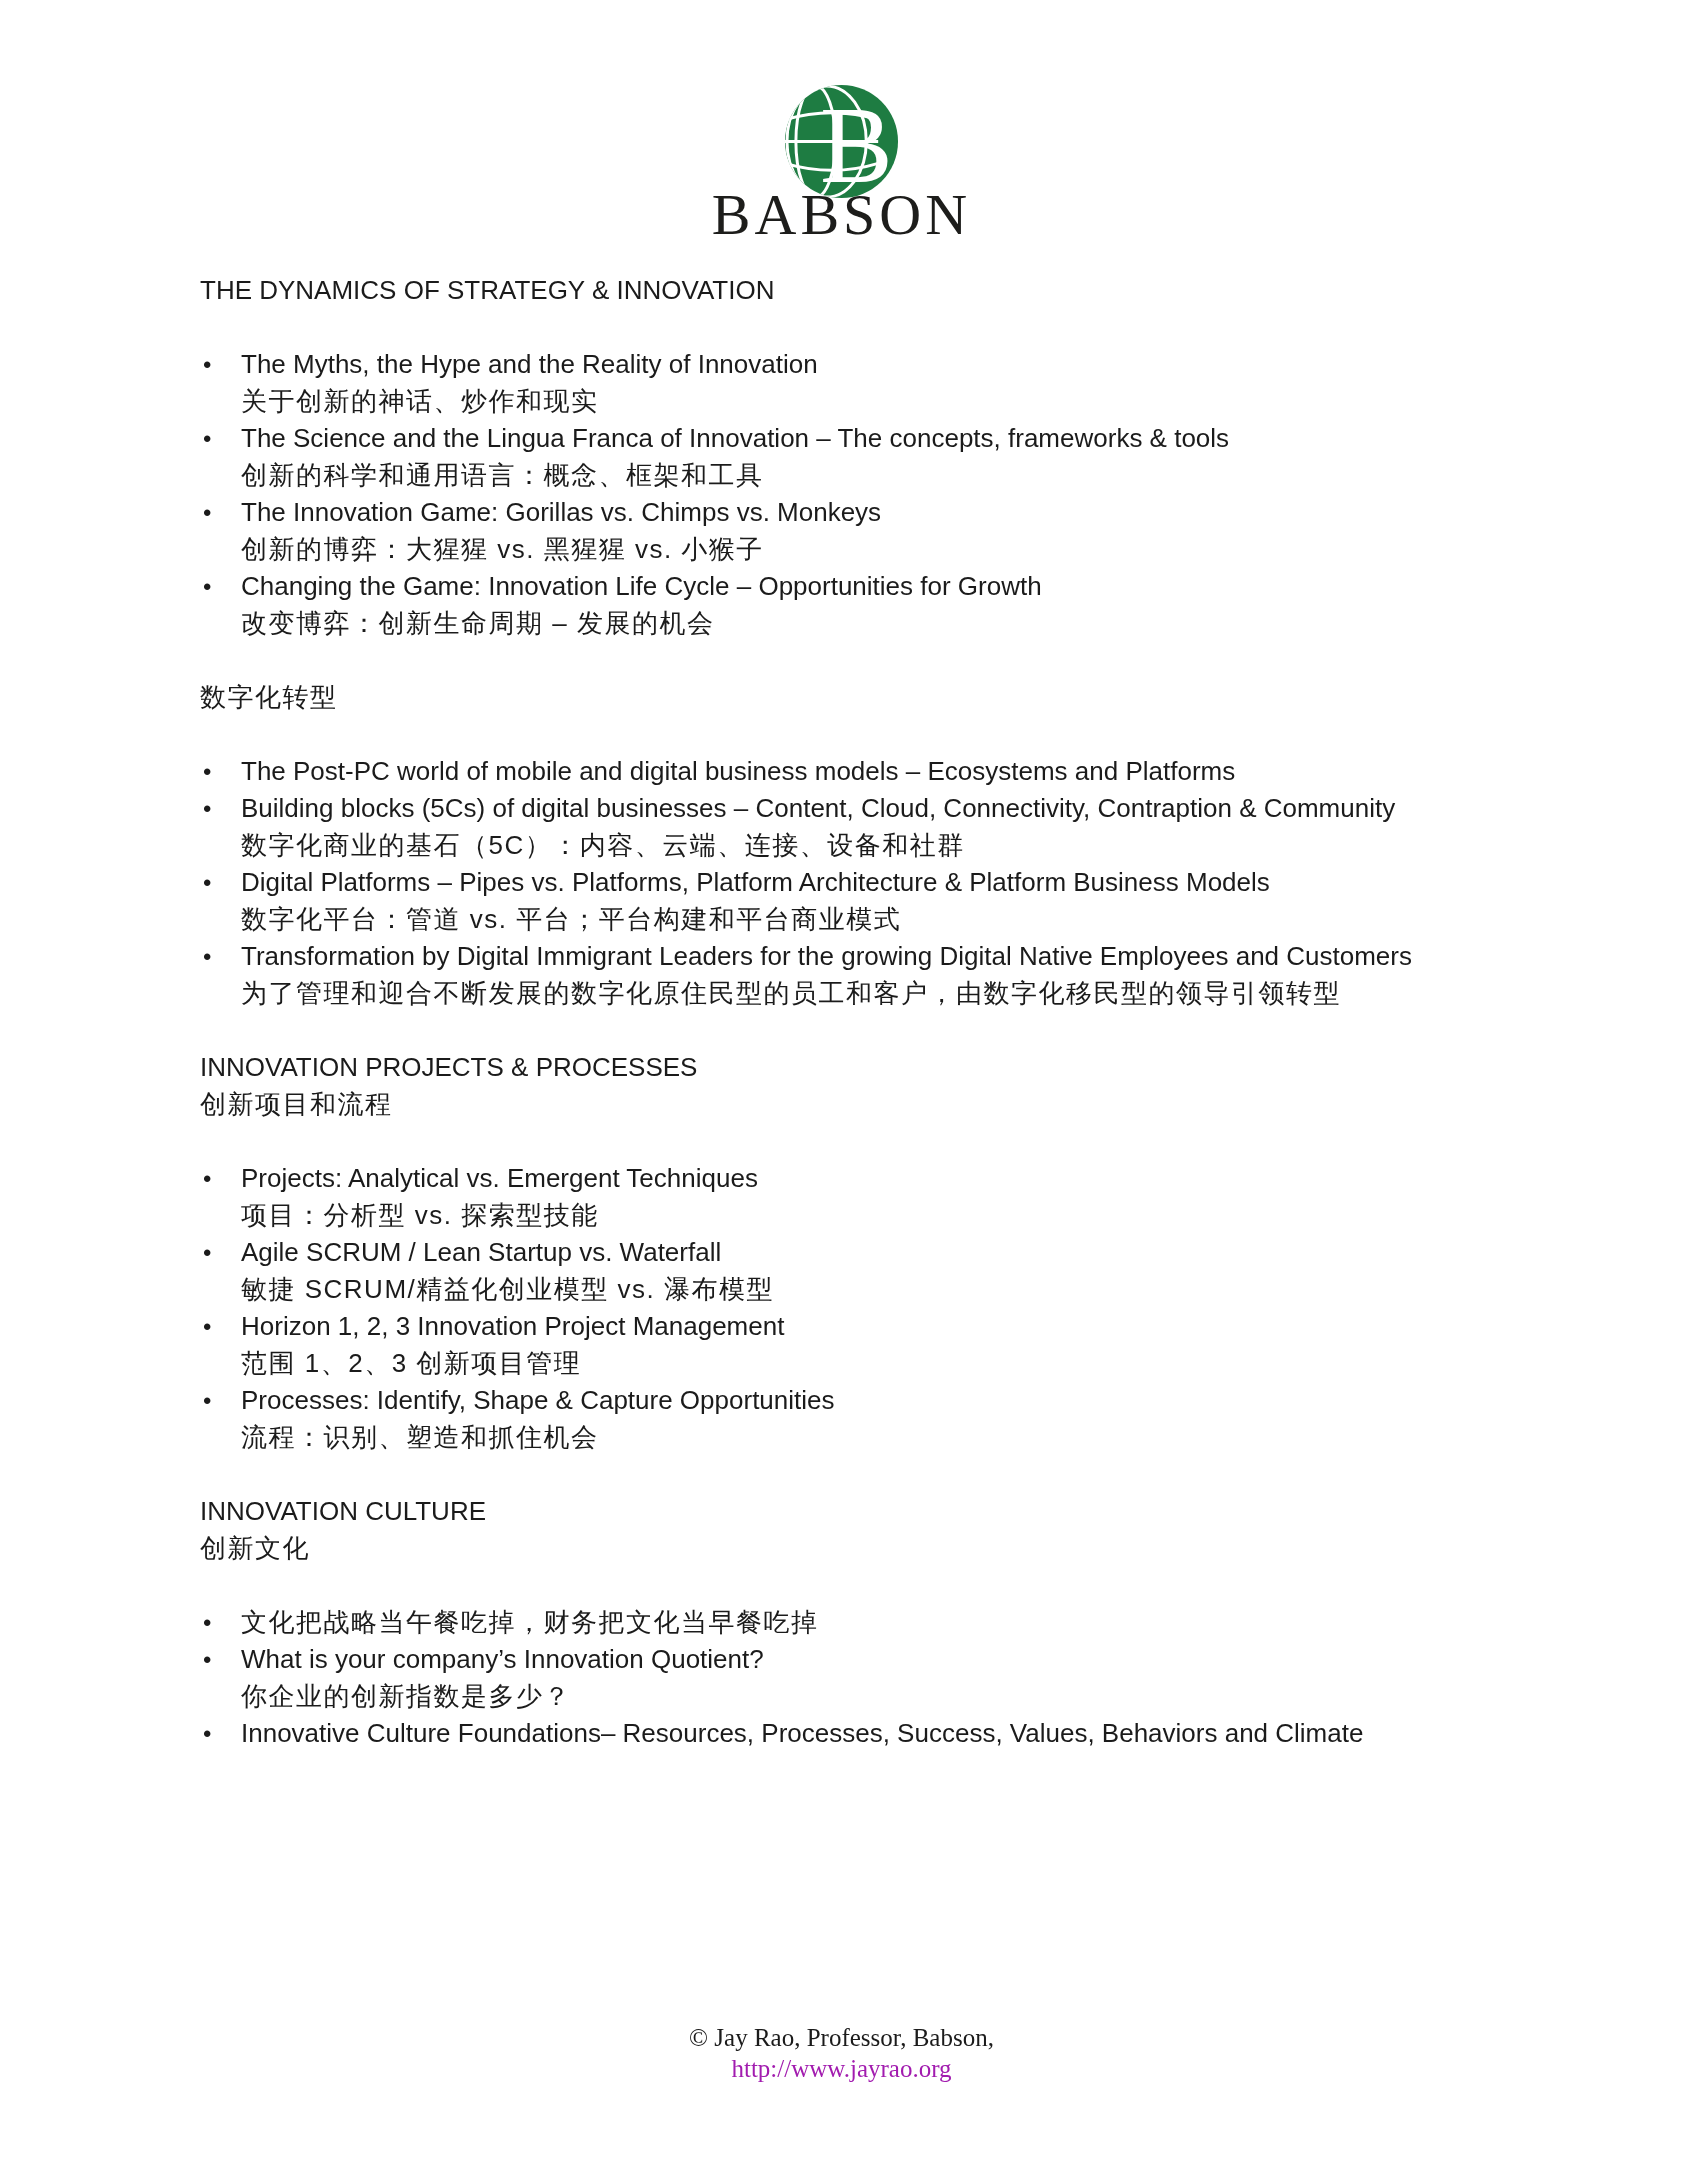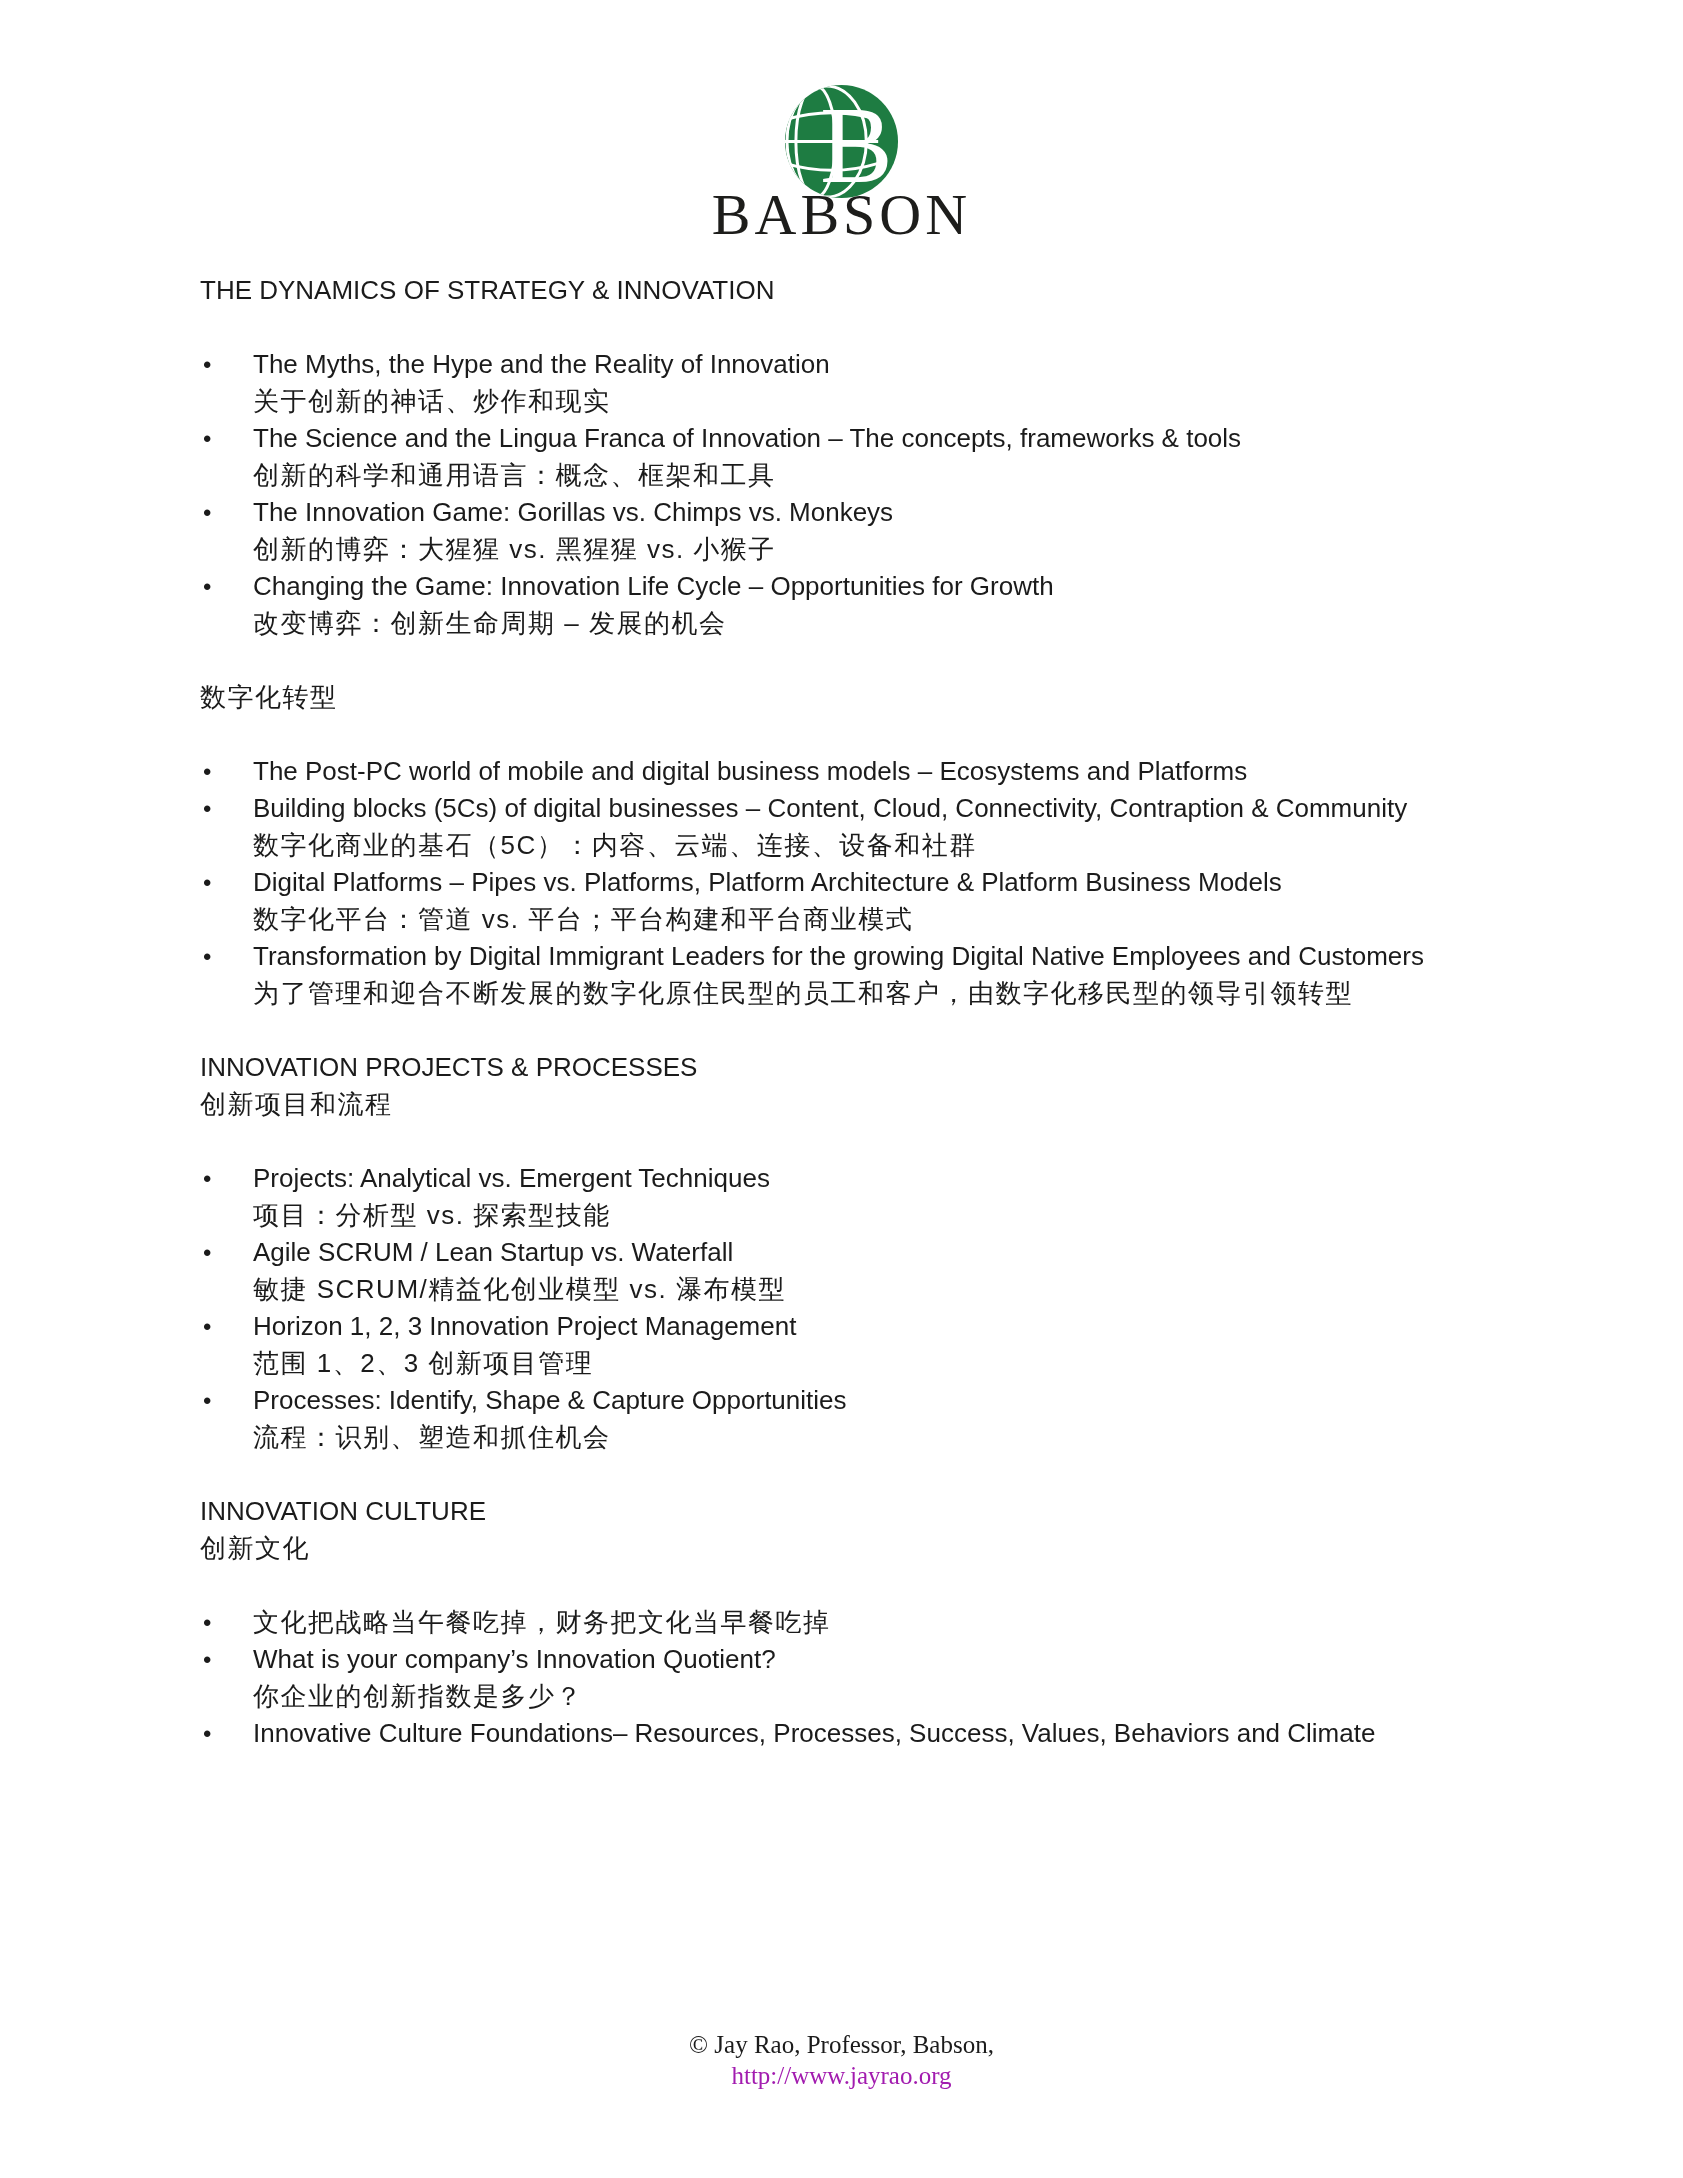--- a/index.html
+++ b/index.html
@@ -25,29 +25,28 @@
   
   .content{
     position:absolute;left:200px;top:272px;width:1327px;
     font-size:26px;line-height:37px;
   }
   .sec{margin-bottom:37px;}
   .sec-gap{height:37px;}
   .zh{letter-spacing:1.5px;}
   .bullet{display:flex;}
   .marker{flex:0 0 38px;width:38px;padding-left:3px;font-size:24px;}
-  .lines{flex:1 1 auto;margin-left:12px;}
+  .lines{flex:1 1 auto;}
   
   .footer{
     position:absolute;left:0;top:2022px;width:100%;
     text-align:center;
     font-family:"Liberation Serif",serif;
     font-size:25px;line-height:31px;
     color:#1b1b1b;
-    margin-top:7px;
   }
   .footer a{color:#a21caf;cursor:pointer;}
 </style>
 </head>
 <body>
 
 <div class="page">
 
   <div class="logo">
     <svg width="117" height="117" viewBox="0 0 118 118">

